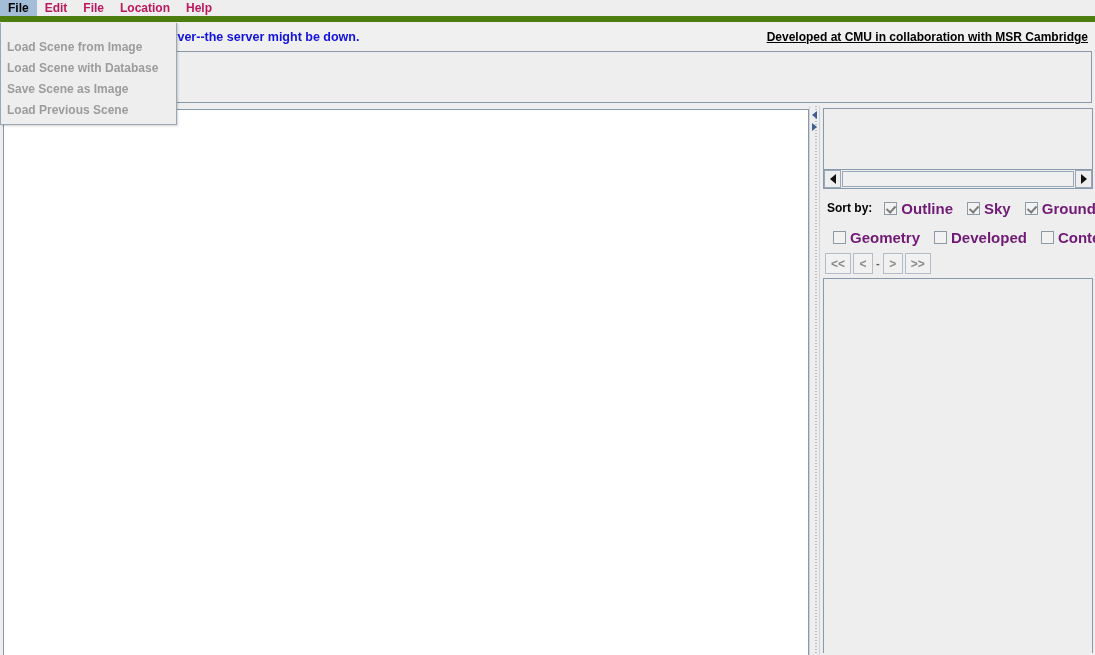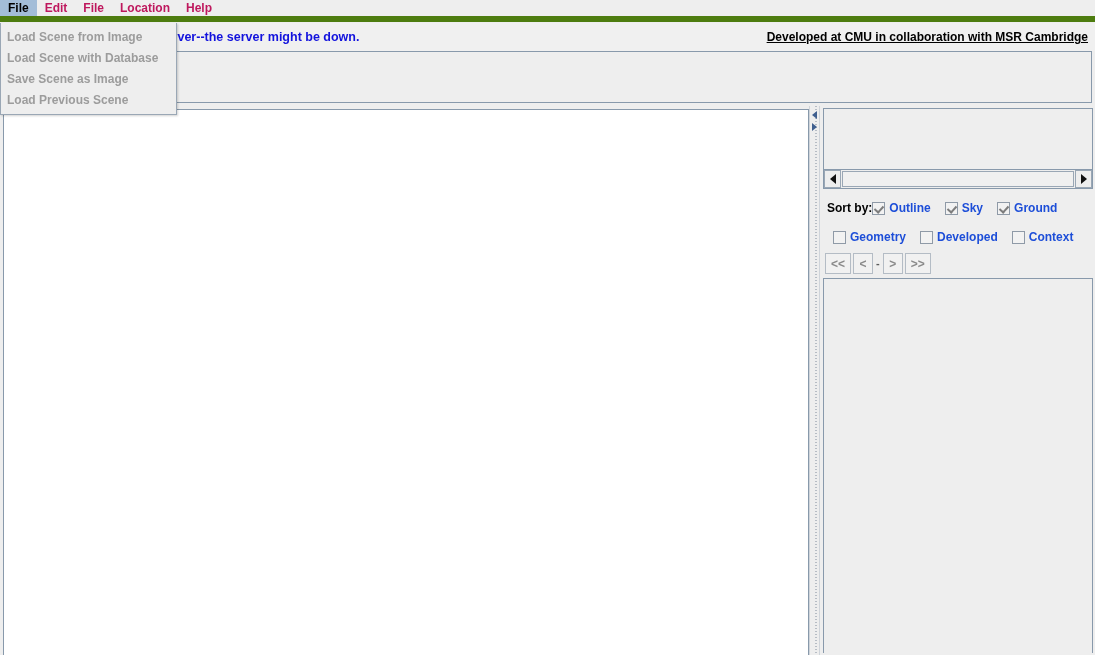--- a/index.html
+++ b/index.html
@@ -47,21 +47,21 @@
   
   .dropdown {
     position: absolute;
     left: 0; top: 23px;
     width: 177px;
     background: #eeeeee;
     border: 1px solid #9aa7b5;
     border-top: none;
     box-shadow: 1px 1px 2px rgba(0,0,0,0.18);
     z-index: 50;
-    padding: 4px 0 3px 0;
+    padding: 14px 0 3px 0;
     box-sizing: border-box;
   }
   .dropdown-item {
     height: 21px;
     line-height: 21px;
     padding: 0 8px 0 6px;
     font-size: 12px;
     font-weight: bold;
     color: #9c9c9c;
     white-space: nowrap;
@@ -219,21 +219,21 @@
     display: flex;
     align-items: center;
     height: 20px;
   }
   .sort-row.r1 { top: 92px; padding-left: 6px; }
   .sort-row.r2 { top: 121px; padding-left: 12px; }
   .sort-label {
     font-size: 12px;
     font-weight: bold;
     color: #000;
-    margin-right: 0;
+    margin-right: 12px;
     white-space: nowrap;
   }
   .cb-wrap {
     display: flex;
     align-items: center;
     margin-right: 14px;
     white-space: nowrap;
     cursor: default;
   }
   .cb-box {
@@ -248,23 +248,23 @@
   .cb-box.checked::after {
     content: "";
     position: absolute;
     left: 3px; top: 1px;
     width: 4px; height: 7px;
     border: solid #7d7d7d;
     border-width: 0 2px 2px 0;
     transform: rotate(42deg);
   }
   .cb-text {
-    font-size: 12px;
-    font-weight: bold;
-    color: #1d4ed8;
+    font-size: 15px;
+    font-weight: bold;
+    color: #701a75;
   }
 
   
   .navbar {
     position: absolute;
     left: 2px; top: 145px;
     width: 270px; height: 25px;
     display: flex;
     align-items: center;
     gap: 2px;

